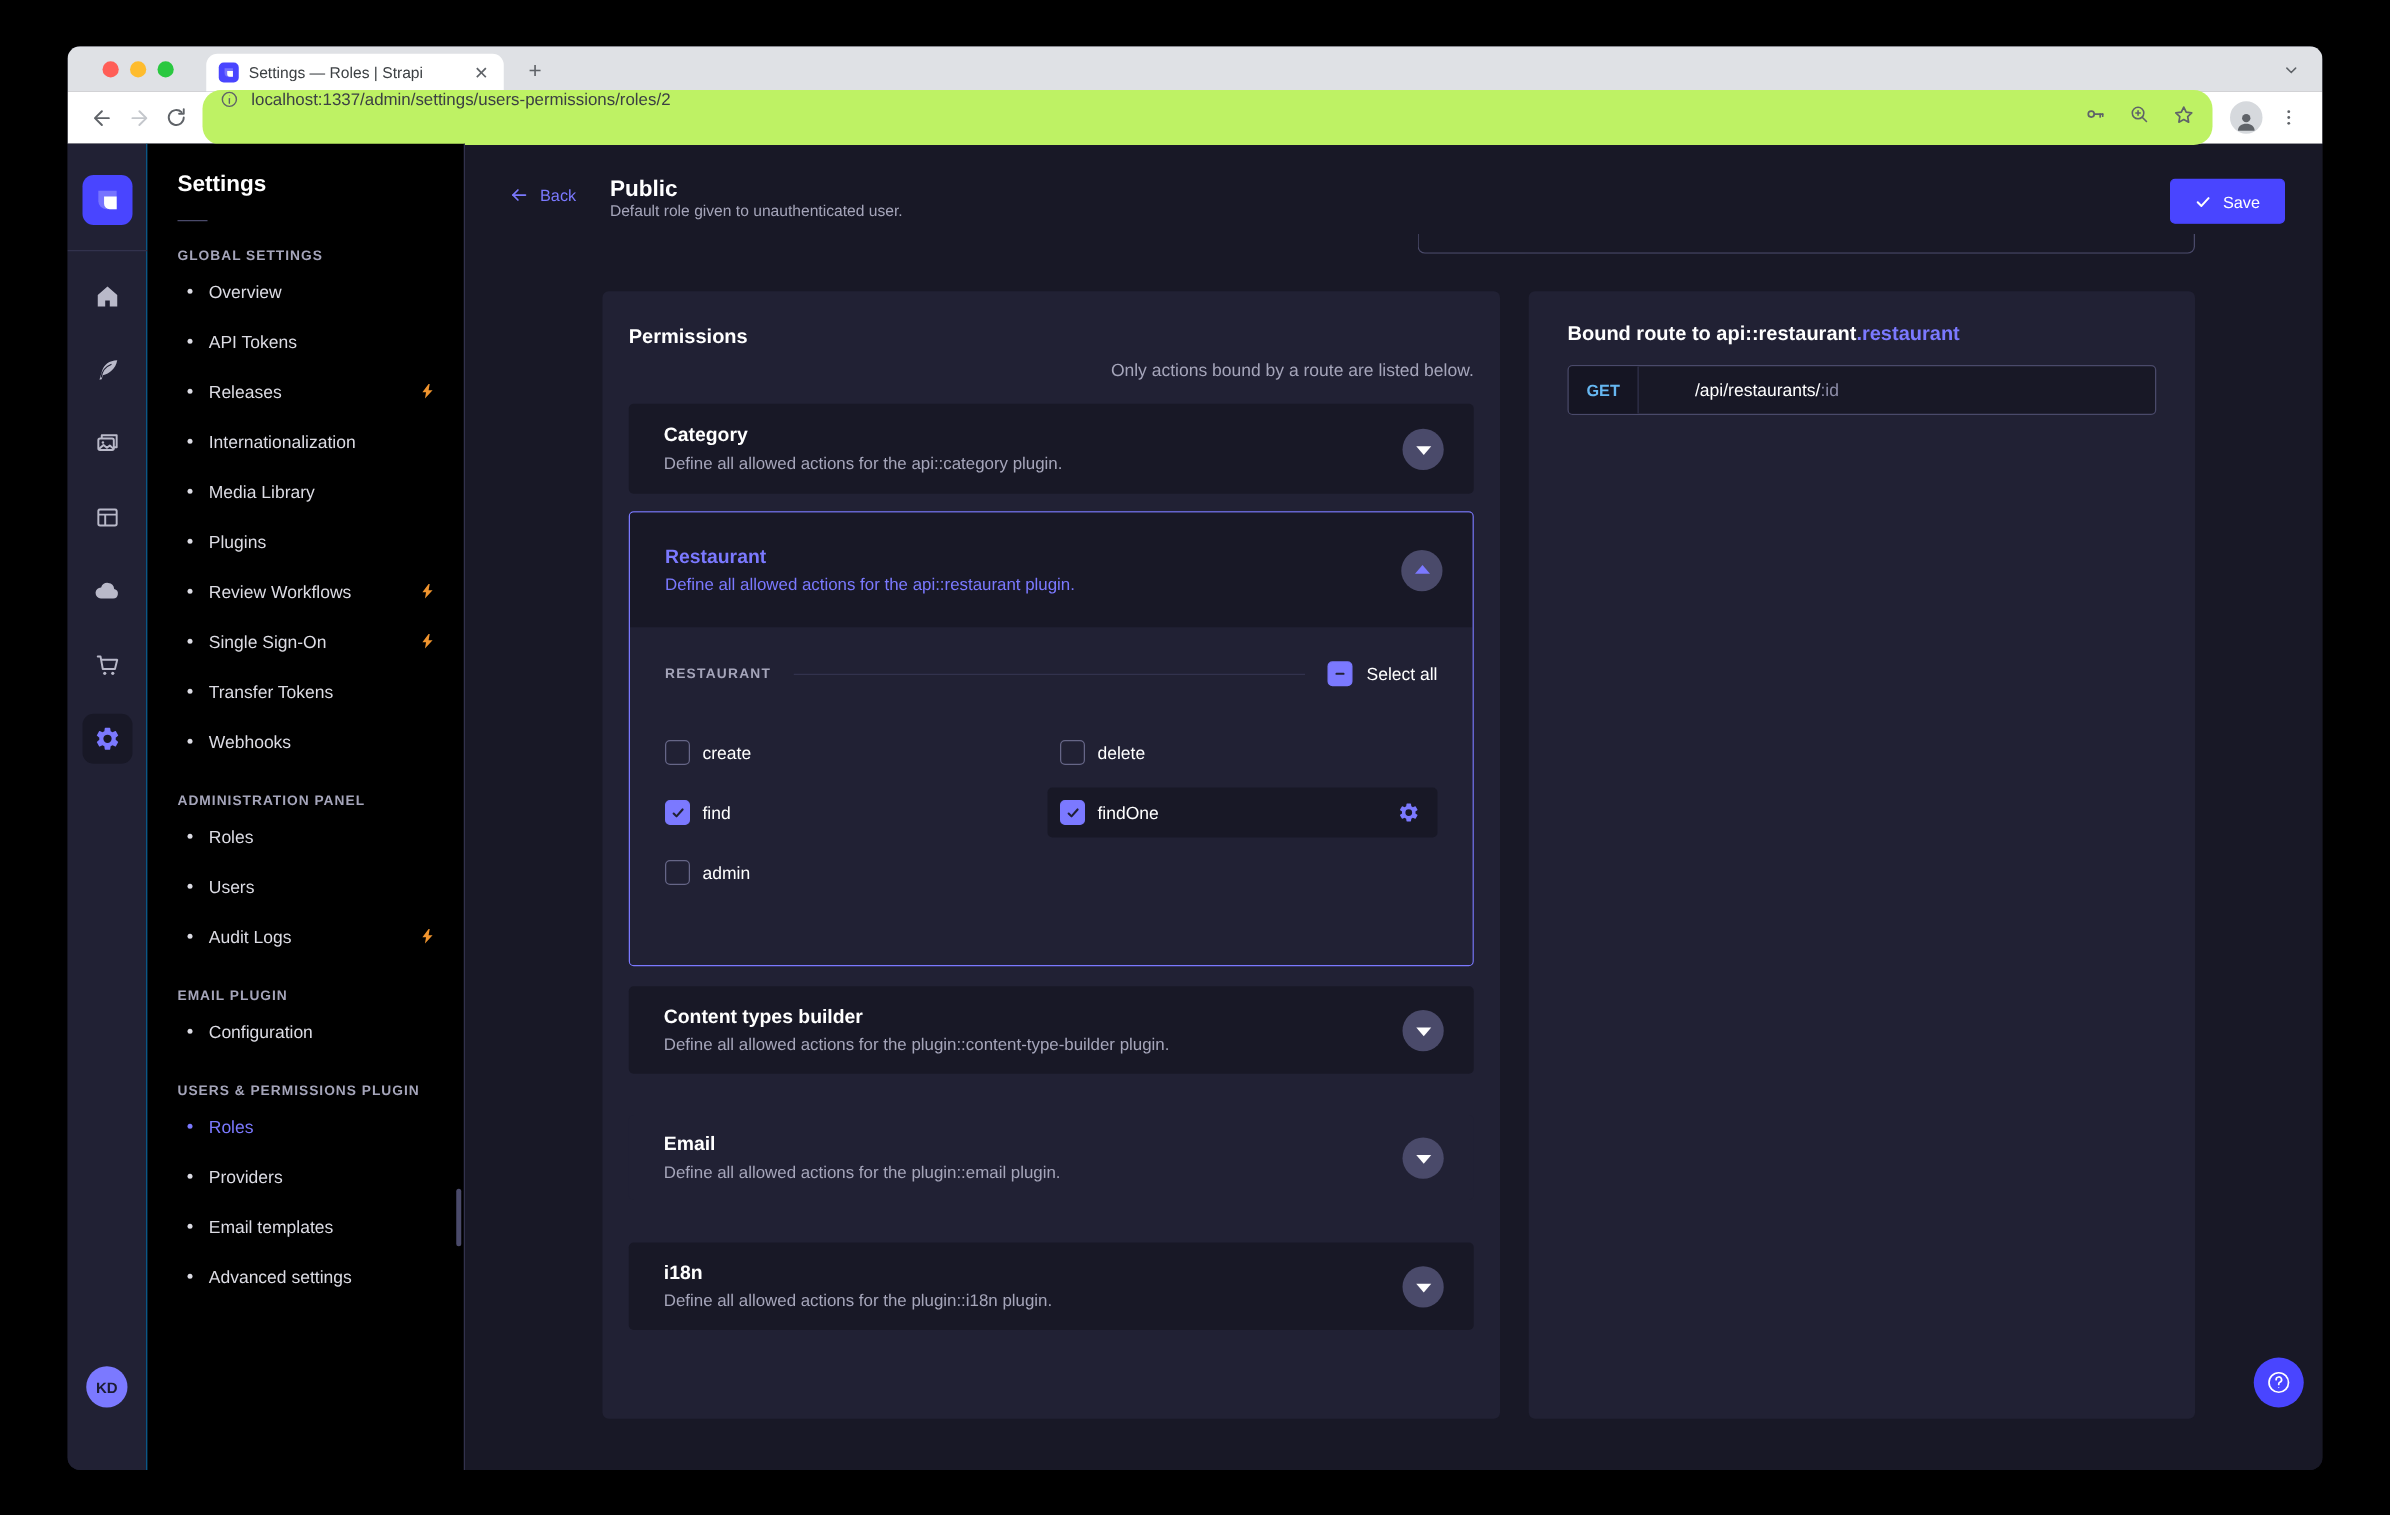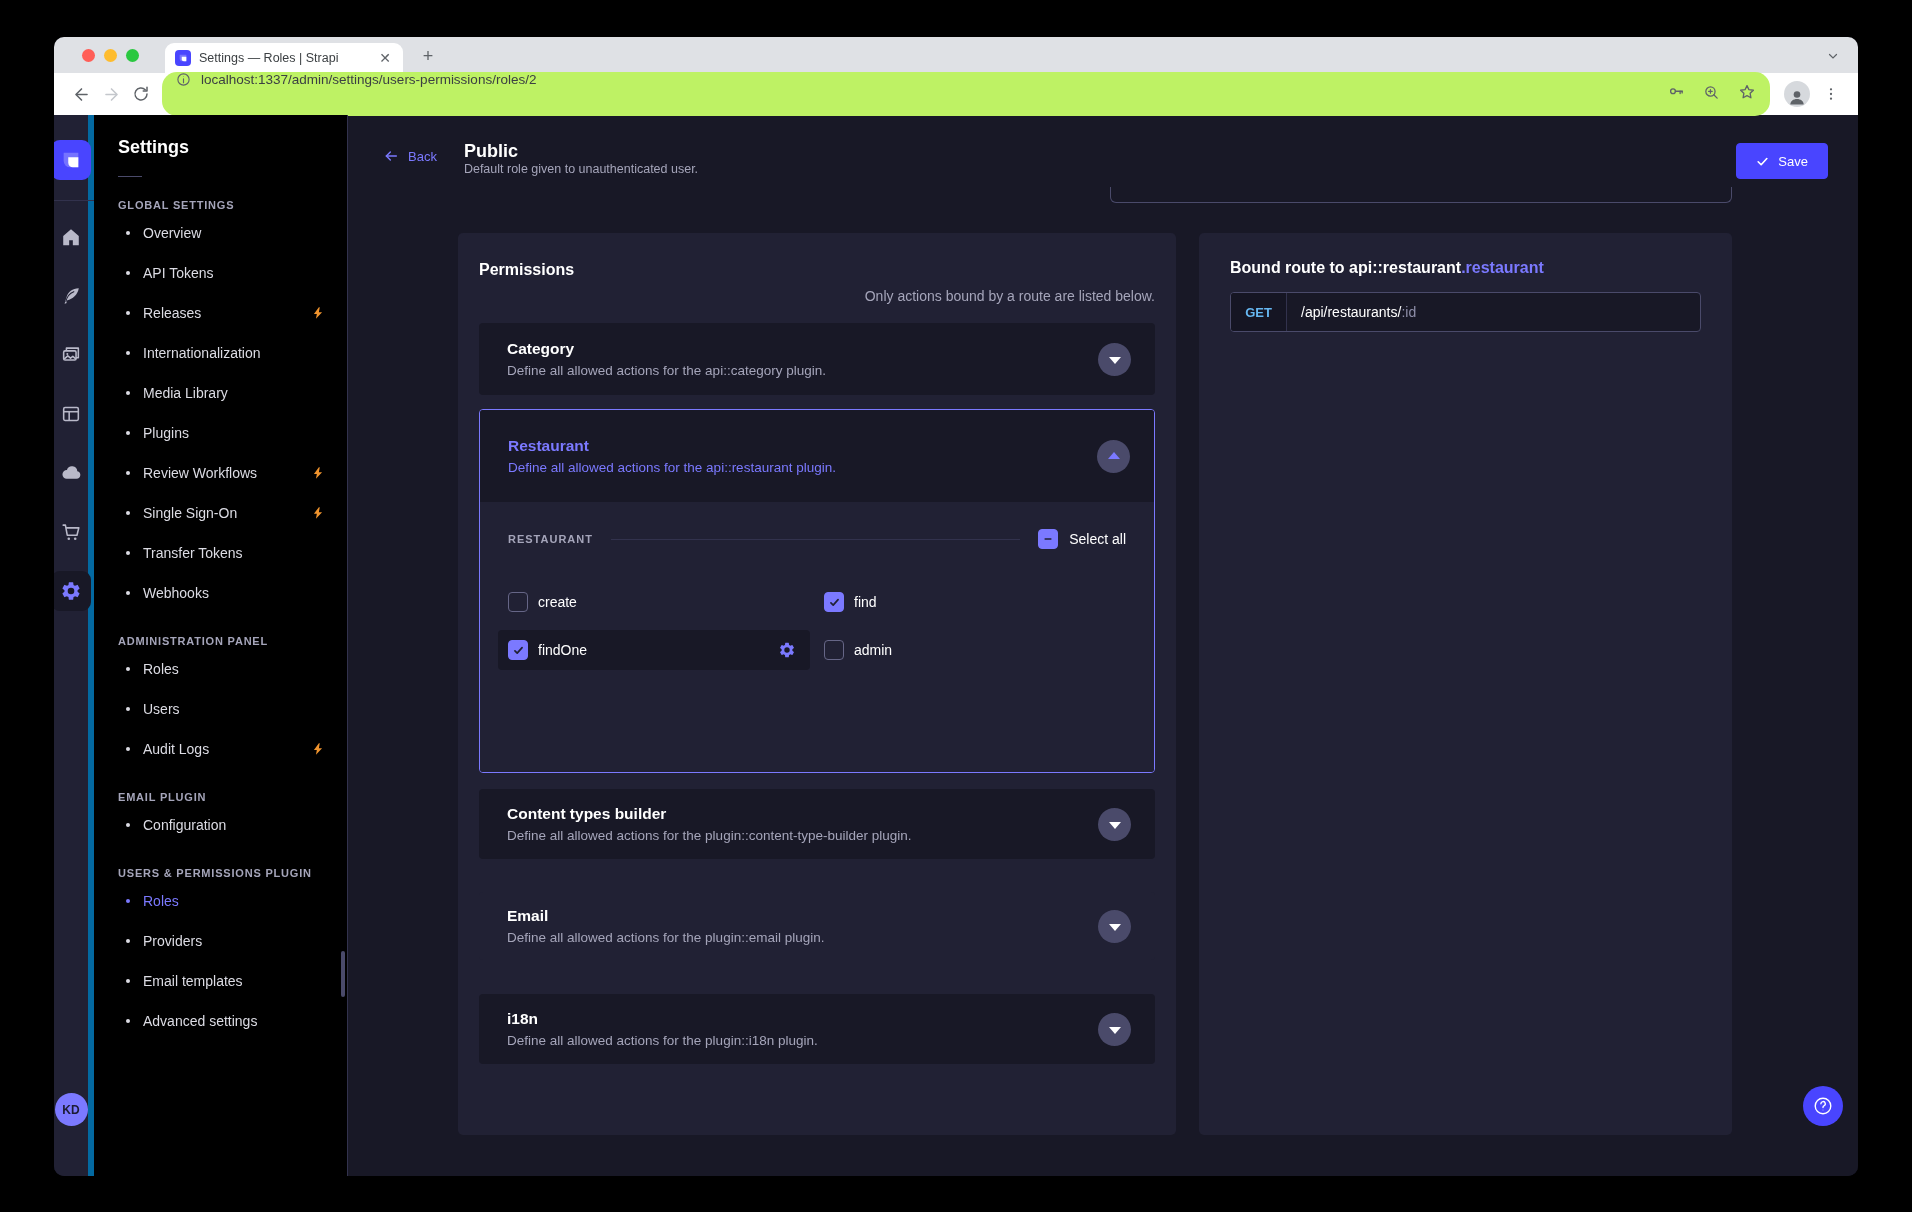--- a/index.html
+++ b/index.html
@@ -30,21 +30,21 @@
   .omnibox { flex:1; height:44px; background:#bef264; border-radius:15px; margin:0 8px 0 6px;
              display:flex; padding:0 14px; min-width:0; }
   .url { margin-left:10px; font-size:13.5px; color:#3c4043; white-space:nowrap; overflow:hidden; flex:1; }
   .omni-icons { display:flex; gap:18px; align-items:center; margin-left:12px; }
   .chrome-avatar { width:26px; height:26px; border-radius:50%; background:#d6d9dd; display:flex; align-items:flex-end; justify-content:center; overflow:hidden; margin:0 6px; }
 
   
   .app { display:flex; height:1061px; background:#181826; }
 
   
-  .iconbar { width:40px; background:#212134; border-right:6px solid #0369a1; display:flex; flex-direction:column; align-items:center; padding-top:25px; flex:none;gap:12px; }
+  .iconbar { width:64px; background:#212134; border-right:1px solid #0369a1; display:flex; flex-direction:column; align-items:center; padding-top:25px; flex:none;gap:12px; }
   .logo { width:40px; height:40px; border-radius:9px; background:#4945ff; display:flex; align-items:center; justify-content:center; }
   .rail-divider { width:64px; height:1px; background:#32324d; margin-top:8px; }
   .rail-item { width:64px; height:47px; display:flex; align-items:center; justify-content:center; }
   .rail-item:first-of-type { margin-top:7px; }
   .rail-active { width:40px; height:40px; margin:4px 0 3px; border-radius:9px; background:#181826; display:flex; align-items:center; justify-content:center; }
   .rail-avatar { margin-top:auto; margin-bottom:50px; width:33px; height:33px; border-radius:50%; background:#7b79ff;
                  display:flex; align-items:center; justify-content:center; font-size:12px; font-weight:bold; color:#1c1c34; }
 
   
   .subnav { width:254px; background:#000000; border-right:1px solid #32324d; padding-top:22px; position:relative; flex:none; }
@@ -104,21 +104,21 @@
   .cbx.on { background:#7b79ff; border-color:#7b79ff; }
 
   .perm-grid { margin-top:33px; display:grid; grid-template-columns:1fr 1fr; row-gap:8px; column-gap:14px; }
   .perm-cell { display:flex; align-items:center; gap:10px; height:40px; padding:0 14px 0 10px; margin-left:-10px; border-radius:4px;
                color:#fff; font-size:14px; }
   .perm-cell.selected { background:#181826; }
   .perm-cell .gear { margin-left:auto; display:flex; }
 
   .route-h { font-size:16px; font-weight:bold; color:#fff; }
   .route-h .attr { color:#7b79ff; }
-  .route-box { margin-top:15px; height:40px; display:flex; border:1px solid #4a4a6a; border-radius:4px; overflow:hidden; background:#181826; }
+  .route-box { margin-top:15px; height:40px; display:flex; border:1px solid #4a4a6a; border-radius:4px; overflow:hidden; background:#181826;gap:31px; }
   .route-method { width:56px; display:flex; align-items:center; justify-content:center; font-size:13px; font-weight:bold; color:#66b7f1;
                   border-right:1px solid #32324d; background:#151523; flex:none; }
   .route-path { display:flex; align-items:center; padding-left:14px; font-size:14px; color:#fff; }
   .route-path .param { color:#8e8ea9; }
 
   .help-fab { position:absolute; right:15px; bottom:50px; width:40px; height:40px; border-radius:50%; background:#4945ff;
               display:flex; align-items:center; justify-content:center; }
 </style>
 </head>
 <body>
@@ -438,20 +438,24 @@
                       </svg>
                   </span>
                   <span>Select all</span>
                 </span>
               </div>
 
               <div class="perm-grid">
                 <div class="perm-cell">
                   <span class="cbx"></span>
                   <span>create</span>
+                </div>
+                <div class="perm-cell">
+                  <span class="cbx"></span>
+                  <span>delete</span>
                 </div>
                 <div class="perm-cell">
                   <span class="cbx on">
                     <svg width="13" height="13" viewBox="0 0 20 20" fill="none" stroke="#212134" stroke-width="2.6" stroke-linecap="round" stroke-linejoin="round">
                         <path d="M4.5 10.5l3.5 3.5 7.5-8.5"></path>
                       </svg>
                   </span>
                   <span>find</span>
                 </div>
                 <div class="perm-cell selected">

